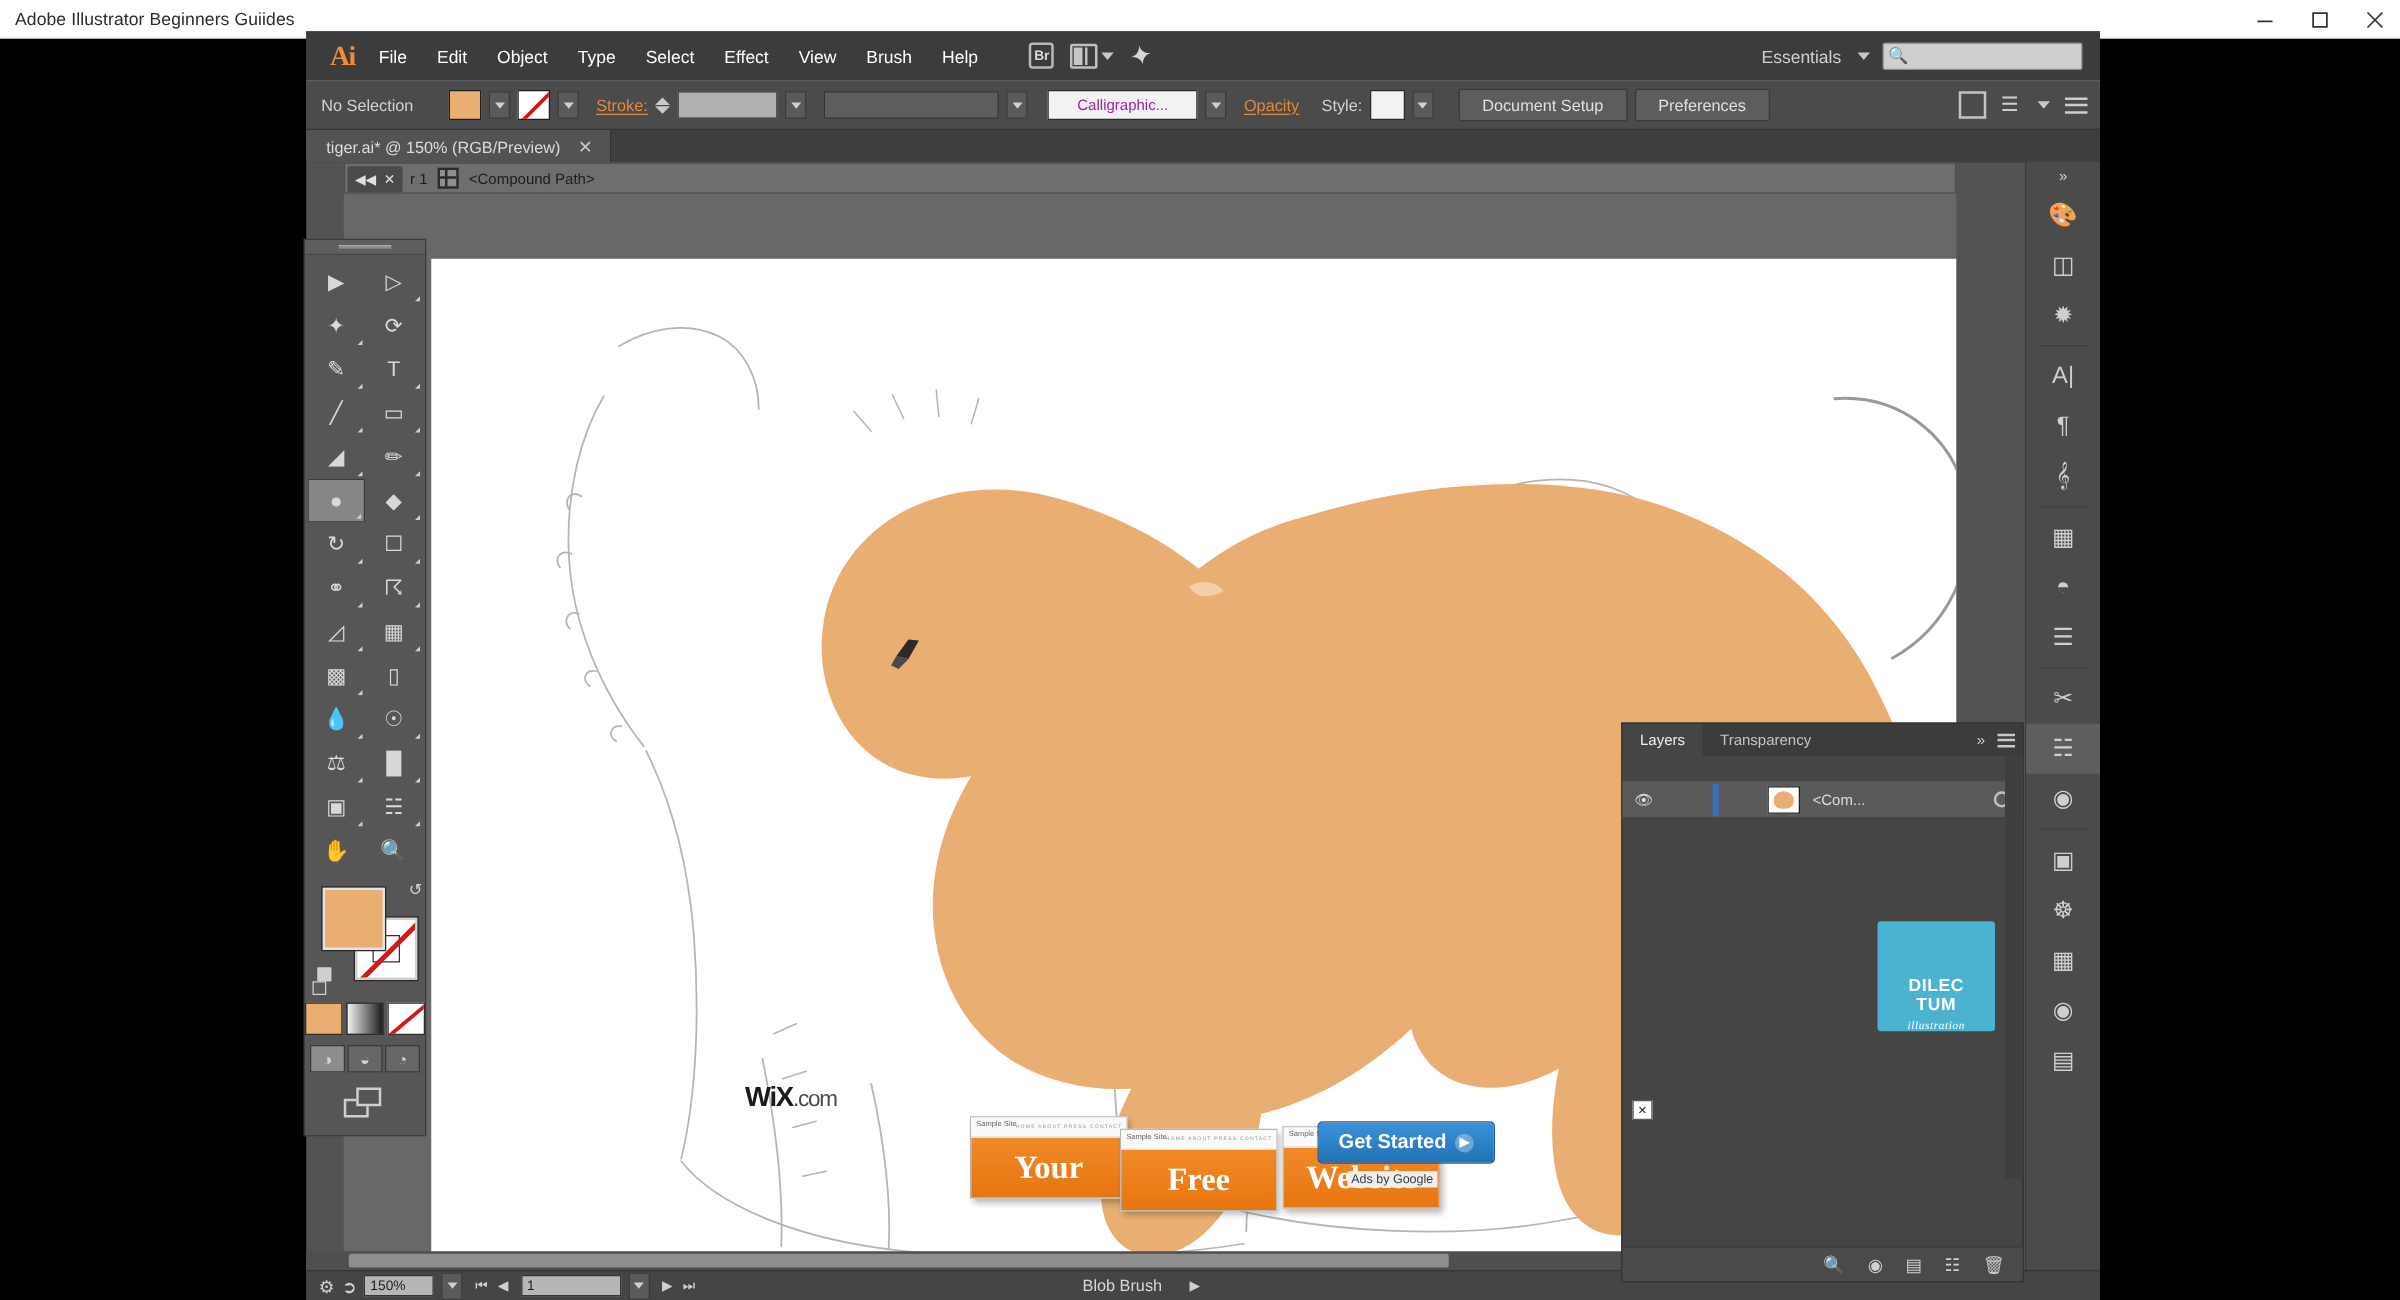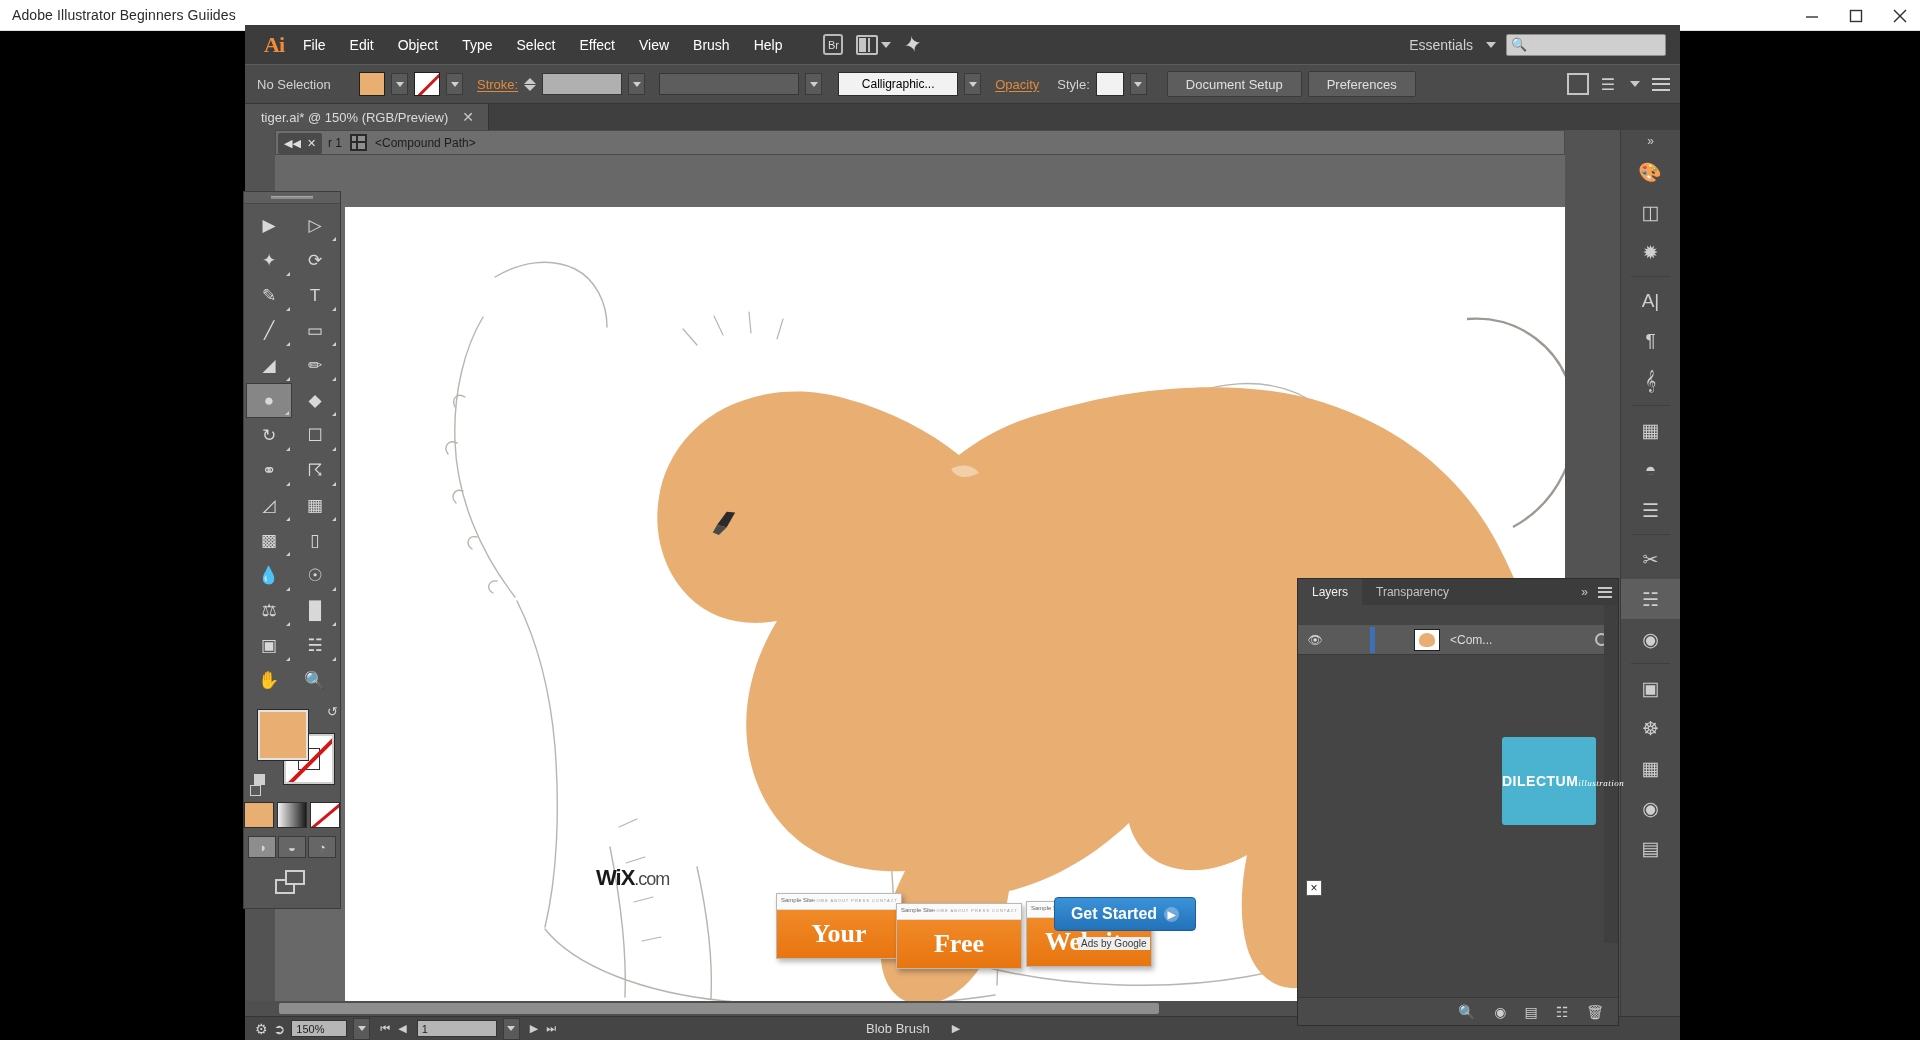--- a/index.html
+++ b/index.html
@@ -47,21 +47,21 @@
     color: #f08c3a; font-size: 22px; font-weight: bold; letter-spacing: -1px;
     font-family: "Liberation Serif", serif;
   }
   .menu-item {
     padding: 4px 12px; font-size: 14px; color: #ffffff; cursor: default;
   }
   .mb-tools { display: flex; align-items: center; gap: 14px; margin-left: 26px; }
   .mb-icon { width: 26px; height: 24px; display: flex; align-items: center; justify-content: center; cursor: pointer; }
   .icon-br {
     width: 20px; height: 21px; border: 2px solid #b9b9b9; border-radius: 3px;
-    color: #dadada; font-size: 11px; font-weight: normal;
+    color: #dadada; font-size: 11px; font-weight: bold;
     display: flex; align-items: center; justify-content: center;
   }
   .icon-arrange {
     width: 24px; height: 20px; border: 2px solid #c0c0c0; border-radius: 2px;
     display: flex; position: relative; background: #3c3c3c;
   }
   .icon-arrange i { display: block; width: 7px; background: #c6c6c6; margin: 1px; }
   .icon-arrange i:last-child { flex: 1; background: transparent; border-left: 2px solid #c0c0c0; }
   .tri-d { width: 0; height: 0; border-left: 5px solid transparent; border-right: 5px solid transparent; border-top: 6px solid #c8c8c8; margin-left: 3px; }
   .icon-swirl { color: #d6d6d6; font-size: 22px; line-height: 1; transform: rotate(-12deg); }
@@ -95,21 +95,21 @@
   .mini-drop .tri-d { margin: 0; border-top-color: #d0d0d0; border-left-width: 4px; border-right-width: 4px; border-top-width: 5px; }
   .stepper { display: flex; flex-direction: column; gap: 1px; }
   .stepper .up, .stepper .dn { width: 0; height: 0; border-left: 6px solid transparent; border-right: 6px solid transparent; }
   .stepper .up { border-bottom: 6px solid #cacaca; }
   .stepper .dn { border-top: 6px solid #cacaca; }
   .field-grey { height: 22px; background: #b0b0b0; border: 1px solid #353535; }
   .field-dark { height: 22px; background: #5d5d5d; border: 1px solid #353535; }
   .field-white {
     height: 24px; background: #f2f2f2; border: 1px solid #2b2b2b;
     display: flex; align-items: center; justify-content: center;
-    font-size: 12px; color: #000000;
+    font-size: 12px; color: #a21caf;
   }
   .cb-button {
     height: 26px; padding: 0 18px; background: #5d5d5d; border: 1px solid #3a3a3a; border-radius: 2px;
     color: #e0e0e0; font-size: 13px; display: flex; align-items: center; justify-content: center; cursor: pointer;
   }
   .cb-right { margin-left: auto; display: flex; align-items: center; gap: 12px; padding-right: 10px; }
   .sq-ico { width: 22px; height: 22px; border: 2px solid #c4c4c4; }
   .spk-ico { color: #cdcdcd; font-size: 16px; }
   .hamb { width: 18px; height: 13px; display: flex; flex-direction: column; justify-content: space-between; }
   .hamb span { height: 2px; background: #cdcdcd; display: block; }
@@ -260,21 +260,21 @@
   .lp-body { position: relative; height: 338px; background: #454545; }
   .lp-foot {
     position: absolute; left: 0; bottom: 0; width: 100%; height: 28px; background: #4a4a4a;
     border-top: 1px solid #383838; display: flex; align-items: center; justify-content: flex-end;
     gap: 18px; padding-right: 14px; color: #cfcfcf; font-size: 14px;
   }
   .lp-scroll { position: absolute; right: 0; top: 0; width: 14px; height: 338px; background: #3f3f3f; }
   .wm-logo {
     position: absolute; right: 22px; bottom: 118px; width: 94px; height: 88px;
     background: #4bb3cf; border-radius: 3px;
-    display: flex; align-items: center; justify-content: flex-start;
+    display: flex; flex-direction: column; align-items: center; justify-content: flex-end;
     color: #ffffff; font-size: 14px; font-weight: bold; line-height: 1.05; letter-spacing: .5px;
   }
   .wm-logo .l2 { font-size: 9px; font-weight: normal; font-style: italic; margin-top: 5px; font-family: "Liberation Serif", serif; }
 
   
   .ad-close {
     position: absolute; left: 1306px; top: 880px; width: 16px; height: 16px;
     background: #ffffff; border: 1px solid #5a5a5a; display:flex; align-items:center; justify-content:center;
     font-size: 12px; color: #222; cursor: pointer; z-index: 40;
   }

